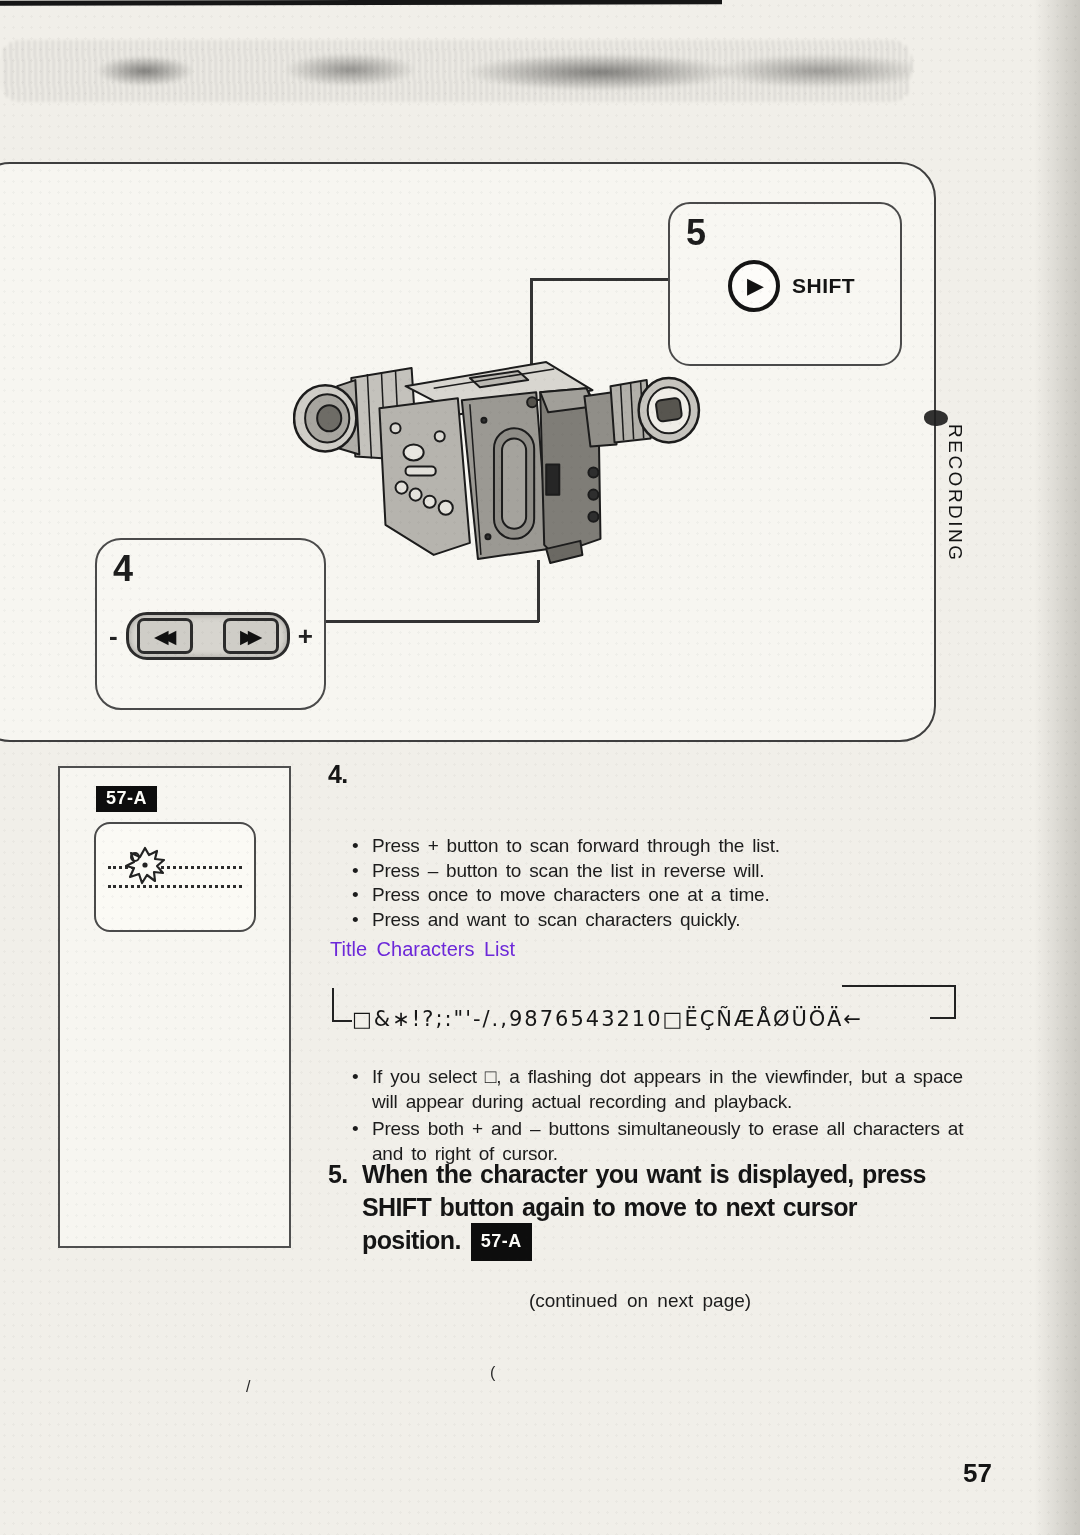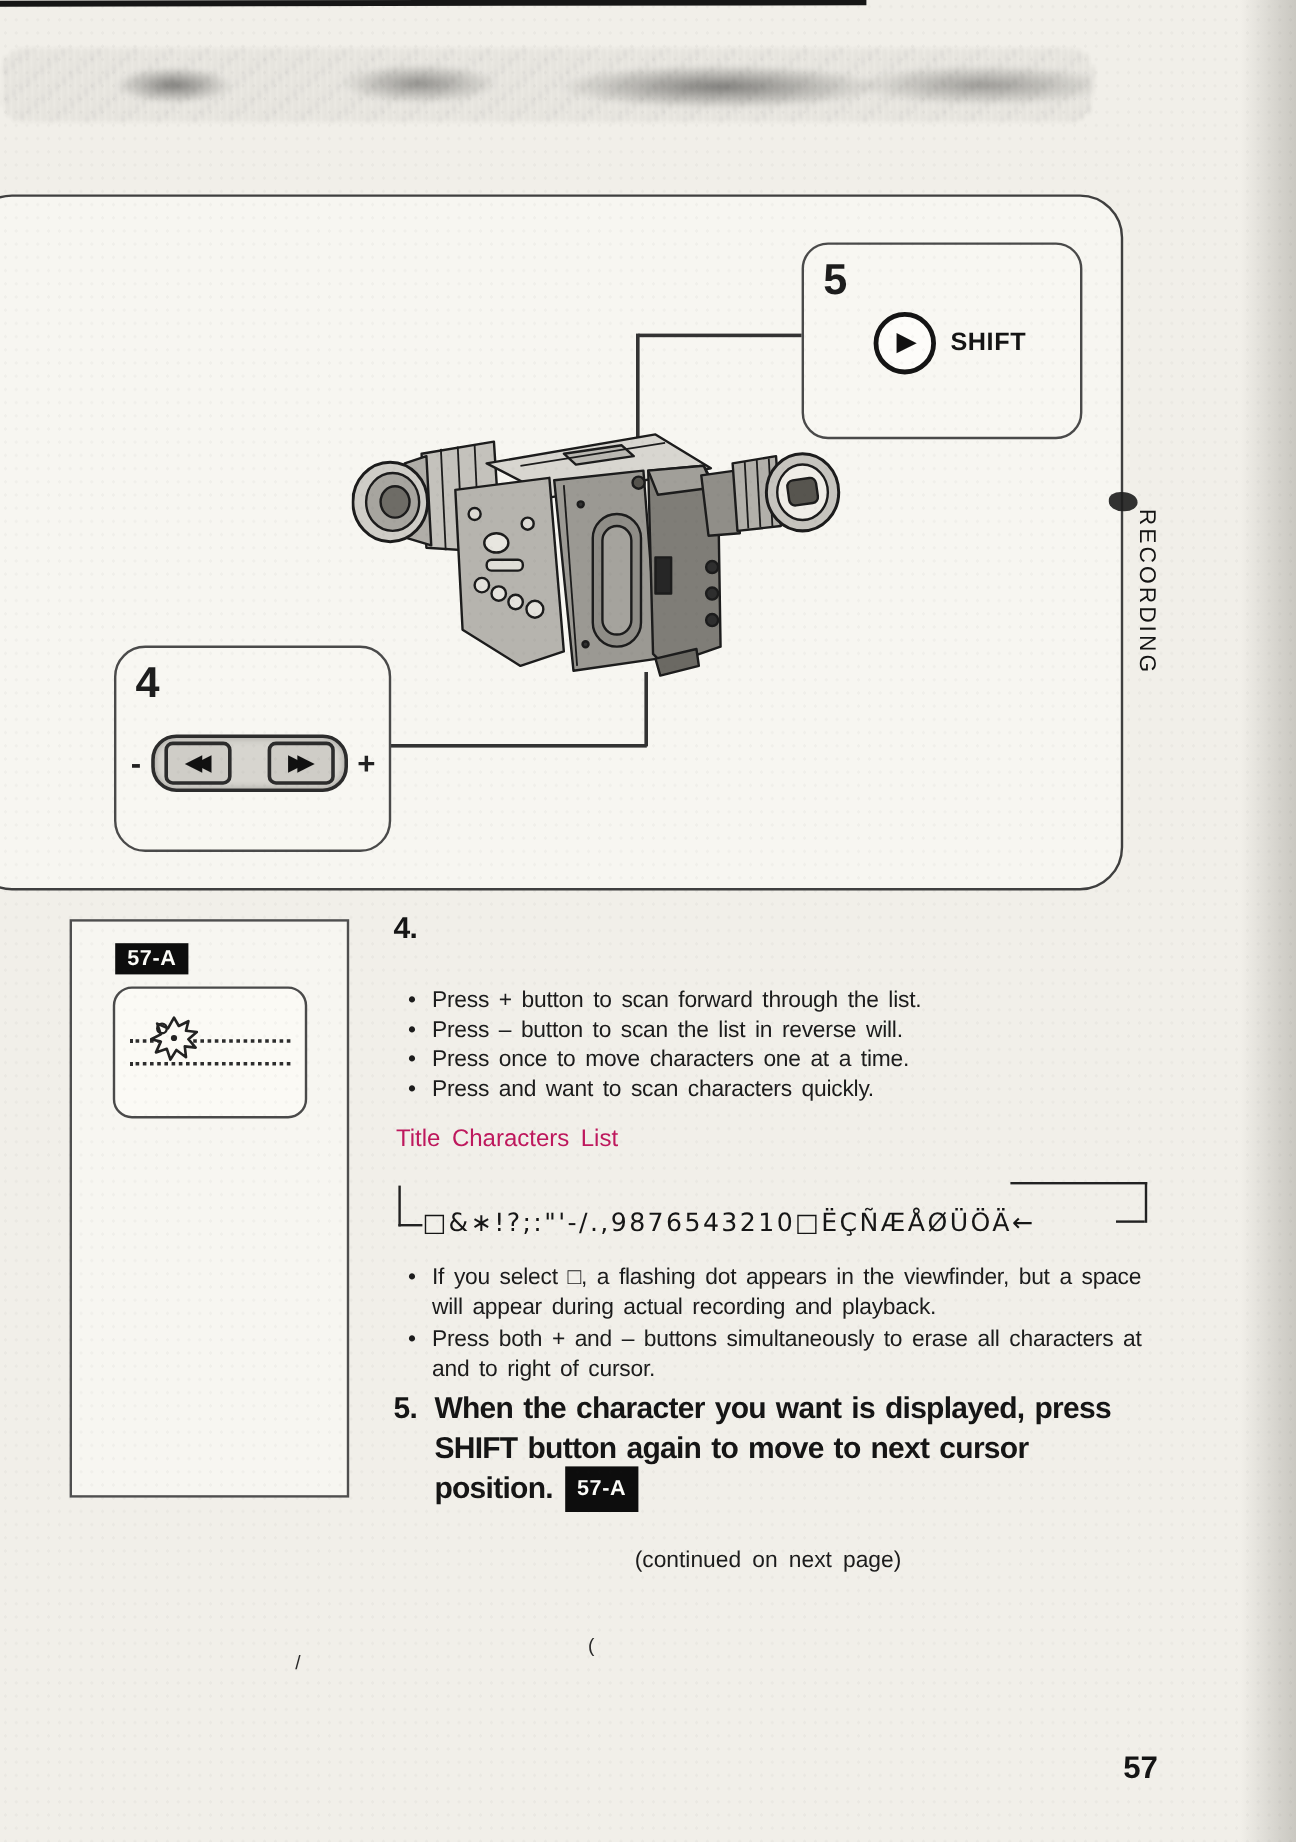--- a/index.html
+++ b/index.html
@@ -78,44 +78,44 @@
   .dr1{top:42px;}
   .dr2{top:61px;}
   .burst{position:absolute;left:26px;top:18px;}
 
   
   .numbered{position:absolute;width:600px;padding-left:34px;font-weight:bold;
     font-size:25px;line-height:33px;letter-spacing:-.6px;word-spacing:2px;color:#151515;}
   .numbered .n{position:absolute;left:0;top:0;}
   #h4{left:328px;top:758px;}
   #h5{left:328px;top:1158px;}
-  .blist{position:absolute;left:338px;width:620px;list-style:none;margin:0;padding:0;
+  .blist{position:absolute;left:338px;width:620px;list-style:none;margin:12px;padding:0;
     font-size:19px;line-height:24.5px;letter-spacing:-.2px;word-spacing:3px;color:#1c1c1c;}
   .blist li{padding-left:22px;position:relative;}
   .blist li::before{content:"\2022";position:absolute;left:2px;font-size:19px;}
   #bl4{top:822px;}
   #notes{top:1052px;line-height:25px;}
   #notes li{margin-bottom:2px;}
-  .tcl-label{position:absolute;left:330px;top:938px;font-size:20px;word-spacing:4px;color:#be185d;}
+  .tcl-label{position:absolute;left:330px;top:938px;font-size:20px;word-spacing:4px;color:#6d28d9;}
   
   .charlist{position:absolute;left:330px;top:972px;width:645px;height:74px;
     font-family:"DejaVu Sans","Liberation Sans",sans-serif;color:#161616;}
   .crow{position:absolute;white-space:nowrap;font-size:22px;line-height:26px;}
   .crow1{left:6px;top:2px;letter-spacing:3px;}
   .crow2{left:22px;top:34px;letter-spacing:2px;font-size:21px;}
   .arrowglyph{letter-spacing:0;margin-right:2px;}
   .loop-left{position:absolute;left:2px;top:16px;width:18px;height:32px;
     border-left:2.5px solid #222;border-bottom:2.5px solid #222;}
   .loop-right{position:absolute;left:512px;top:13px;width:112px;height:32px;
     border-top:2.5px solid #222;border-right:2.5px solid #222;}
   .loop-right-foot{position:absolute;left:600px;top:45px;width:24px;border-top:2.5px solid #222;}
   .h5text .badge{margin-left:10px;transform:translateY(-2px);}
   .continued{position:absolute;left:430px;top:1290px;width:420px;text-align:center;
     font-size:19px;word-spacing:4px;color:#1c1c1c;}
-  .page-num{position:absolute;left:936px;top:1458px;font-size:26px;font-weight:bold;color:#141414;}
+  .page-num{position:absolute;left:963px;top:1458px;font-size:26px;font-weight:bold;color:#141414;}
 </style>
 </head>
 <body>
 
 <div id="page">
 
   <div class="top-rule"></div>
   <div class="grain-band"></div>
   <div class="right-shade"></div>
 

